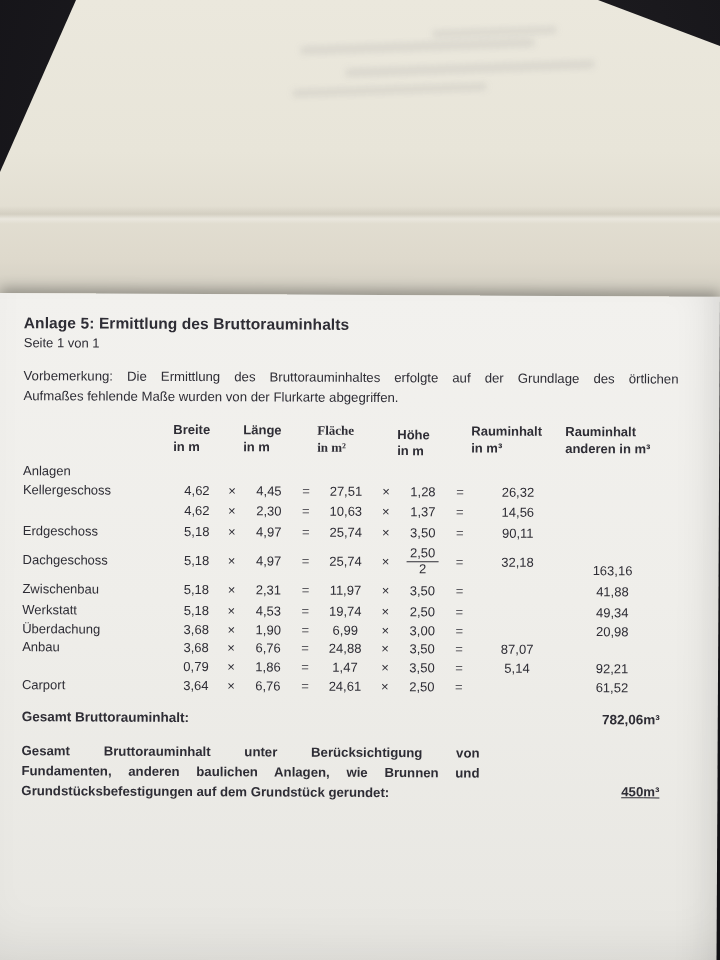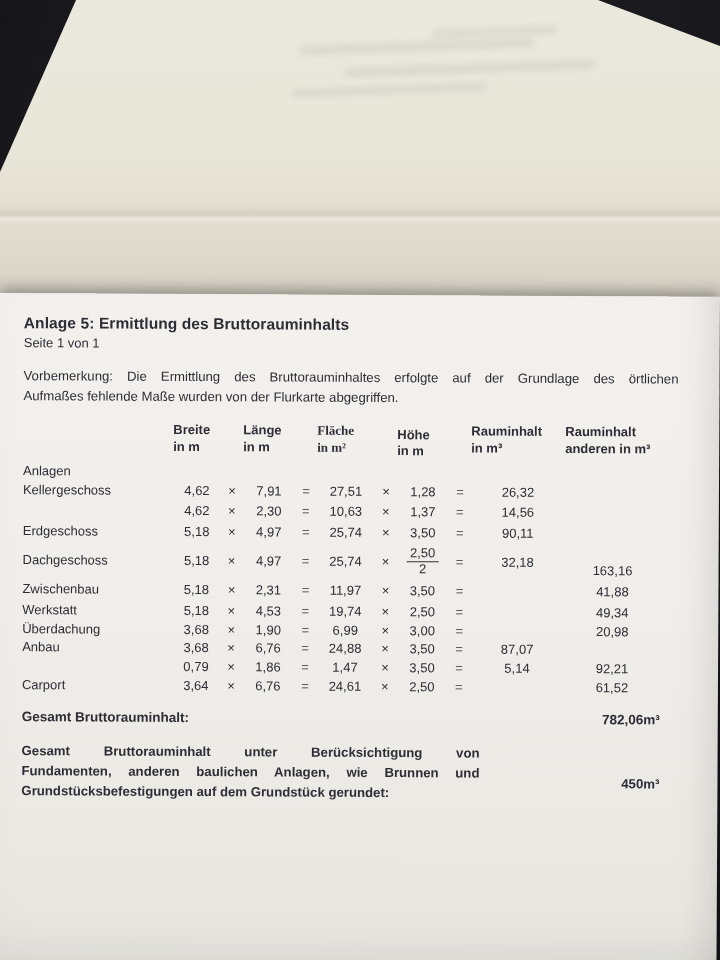--- a/index.html
+++ b/index.html
@@ -62,21 +62,21 @@
   .group-row{height:18px;margin-top:3px;}
   .h18{height:18px;} .h19{height:19px;} .h20{height:20px;} .h22{height:22px;} .h36{height:36px;}
   .frac{display:inline-flex;flex-direction:column;align-items:center;line-height:1.15;}
   .frac .ftop{border-bottom:1.2px solid #2e2d35;padding:0 3px;}
   .gesamt-low{align-self:end;padding-bottom:2px;}
   
   .total-line{display:flex;justify-content:space-between;width:638px;margin-top:15px;font-weight:bold;font-size:13.5px;}
   .unit{}
   .rounded{position:relative;margin-top:17px;width:638px;font-weight:bold;font-size:13.2px;line-height:1.5;}
   .rounded-text{width:458px;}
-  .rounded-value{position:absolute;right:0;bottom:10px;white-space:nowrap;}
+  .rounded-value{position:absolute;right:0;bottom:2px;white-space:nowrap;text-decoration:underline;}
 </style>
 </head>
 <body>
 
 <div class="scene">
 
   <div class="paper-top">
     <div class="smudge s1"></div>
     <div class="smudge s2"></div>
     <div class="smudge s3"></div>
@@ -125,21 +125,21 @@
         </div>
 
         <div class="row group-row">
           <div class="lab">Anlagen</div>
         </div>
 
         <div class="row h20">
           <div class="lab">Kellergeschoss</div>
           <div class="num">4,62</div>
           <div class="op">×</div>
-          <div class="num">7,91</div>
+          <div class="num">4,45</div>
           <div class="op">=</div>
           <div class="num">27,51</div>
           <div class="op">×</div>
           <div class="num">1,28</div>
           <div class="op">=</div>
           <div class="num">26,32</div>
           <div class="num"></div>
         </div>
 
         <div class="row h20">

